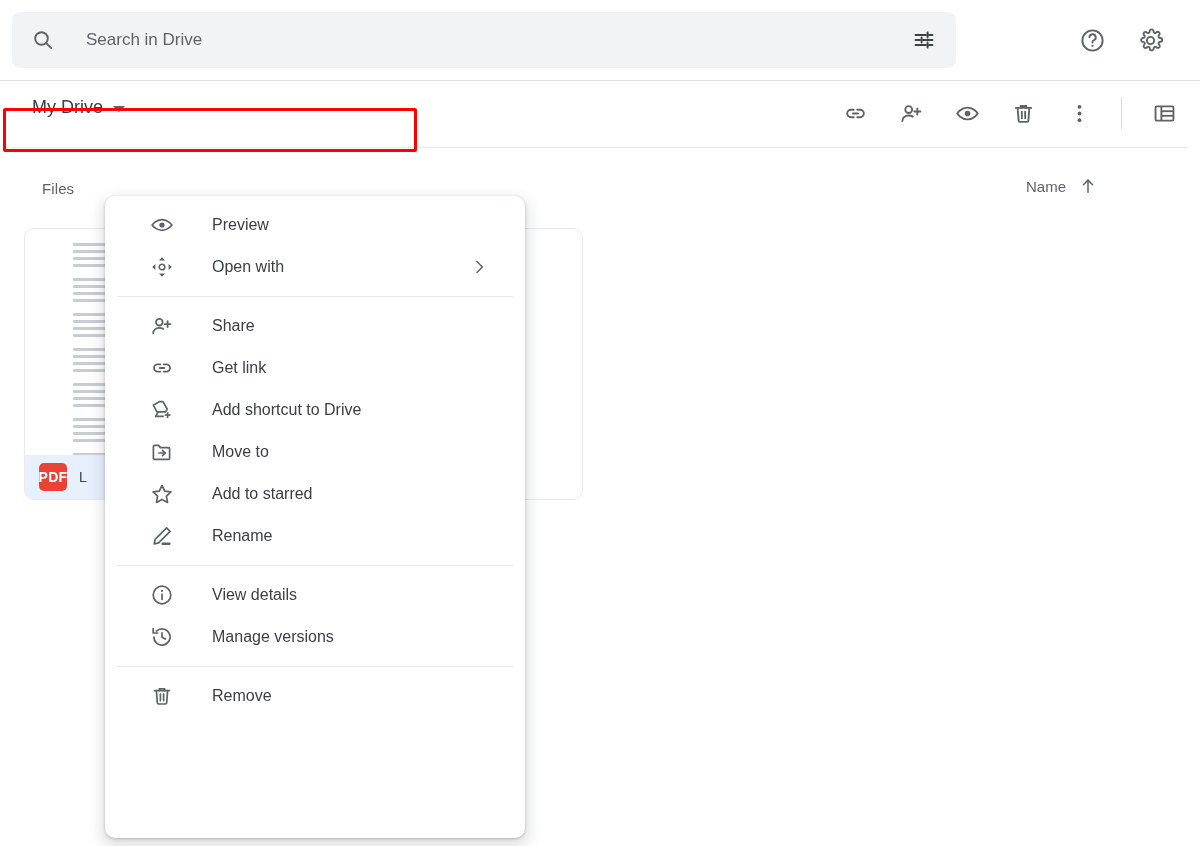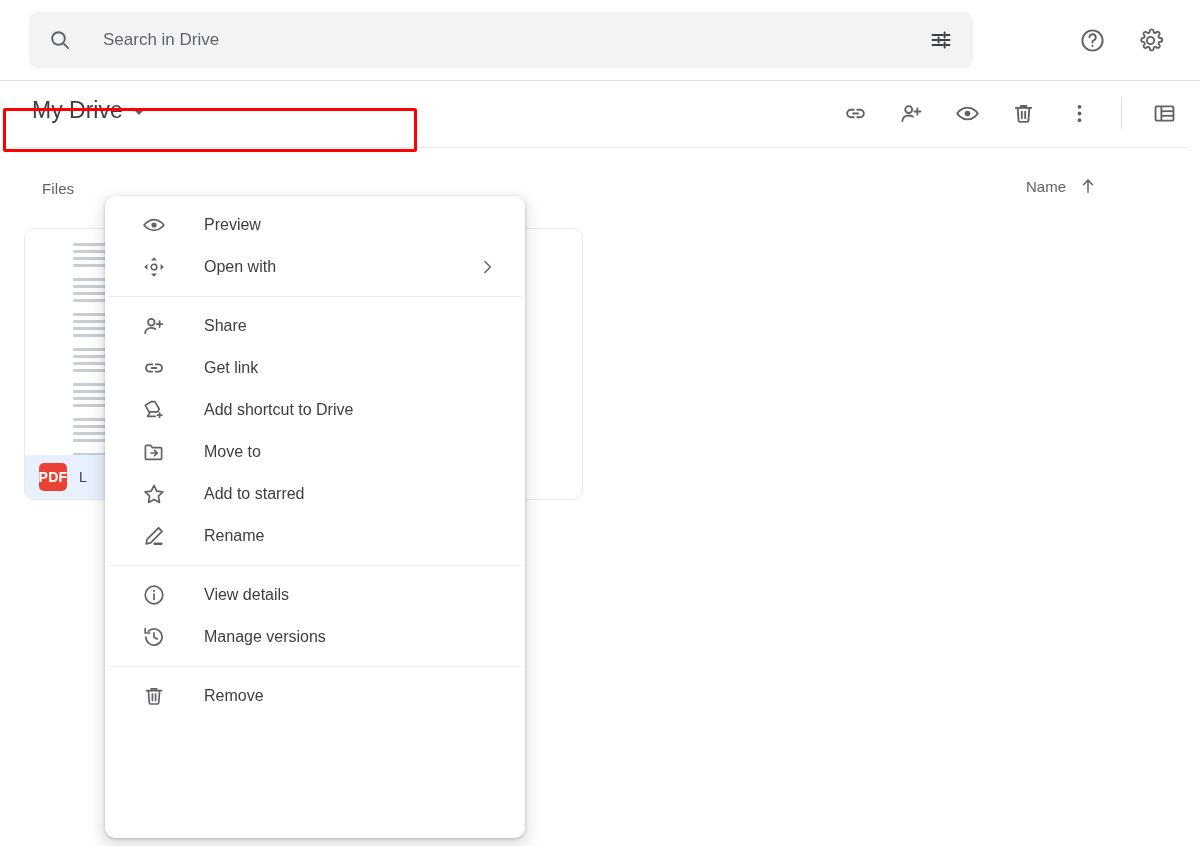--- a/index.html
+++ b/index.html
@@ -12,21 +12,21 @@
   }
   .app { position: relative; width: 1200px; height: 846px; overflow: hidden; background:#fff; }
 
   
   .searchrow {
     position: absolute; left: 0; top: 0; width: 1200px; height: 80px;
   }
   .searchbox {
     position: absolute; left: 12px; top: 12px; width: 944px; height: 56px;
     background: #f1f3f4; border-radius: 8px;
-    display: flex; align-items: center; margin-left: 17px;
+    display: flex; align-items: center;
   }
   .search-icon { margin-left: 18px; width: 26px; height: 26px; display:flex; align-items:center; justify-content:center; color:#5f6368; }
   .search-input {
     border: 0; background: transparent; outline: none;
     font-family: "Liberation Sans", sans-serif;
     font-size: 17px; color: #3c4043; margin-left: 28px; flex: 1;
     height: 40px;
   }
   .search-input::placeholder { color: #5f6368; opacity: 1; }
   .filter-btn {
@@ -45,21 +45,21 @@
   .hdr-divider {
     position:absolute; left:0; top:80px; width:1200px; height:1px; background:#e0e0e0;
   }
 
   
   .toolbar { position:absolute; left:0; top:81px; width:1200px; height:66px; }
   .crumb {
     position:absolute; left:32px; top:16px;
     display:flex; align-items:center; gap:10px; cursor:pointer;
   }
-  .crumb-label { font-size: 23px; color:#3c4043; }
+  .crumb-label { font-size: 18px; color:#3c4043; }
   .crumb-caret { width:0;height:0;border-left:6px solid transparent;border-right:6px solid transparent;border-top:6px solid #5f6368; margin-top:3px;}
   .tb-actions { position:absolute; right:16px; top:12px; display:flex; align-items:center; gap:16px; }
   .tb-btn {
     width:40px;height:40px;border-radius:50%;display:flex;align-items:center;justify-content:center;
     color:#5f6368; cursor:pointer; background:transparent; border:0;
   }
   .tb-sep { width:1px; height:32px; background:#dadce0; margin:0 6px; }
 
   .toolbar-divider { position:absolute; left:12px; top:147px; width:1176px; height:1px; background:#e8eaed; }
 
@@ -102,21 +102,21 @@
   }
   .card-name {
     font-size:14px; color:#3c4043; white-space:nowrap; overflow:hidden; text-overflow:clip;
   }
 
   
   .ctxmenu {
     position:absolute; left:105px; top:196px; width:420px; height:642px;
     background:#fff; border-radius:10px;
     box-shadow: 0 1px 3px rgba(60,64,67,.3), 0 6px 14px 4px rgba(60,64,67,.15);
-    padding: 8px 4px; z-index: 20;
+    padding: 8px 12px; z-index: 20;
   }
   .mi {
     position:relative; height:42px; display:flex; align-items:center;
     padding-left: 32px; cursor:pointer; color:#3c4043;
   }
   .mi.hovered { background:#f5f5f5; }
   .mi-icon { width:26px; height:26px; display:flex; align-items:center; justify-content:center; color:#5f6368; flex:none; }
   .mi-label { margin-left: 37px; font-size:16px; color:#3c4043; white-space:nowrap; }
   .mi-submenu { position:absolute; right:24px; color:#5f6368; display:flex; align-items:center; }
   .mdiv { height:1px; background:#e8eaed; margin:8px 0; }

